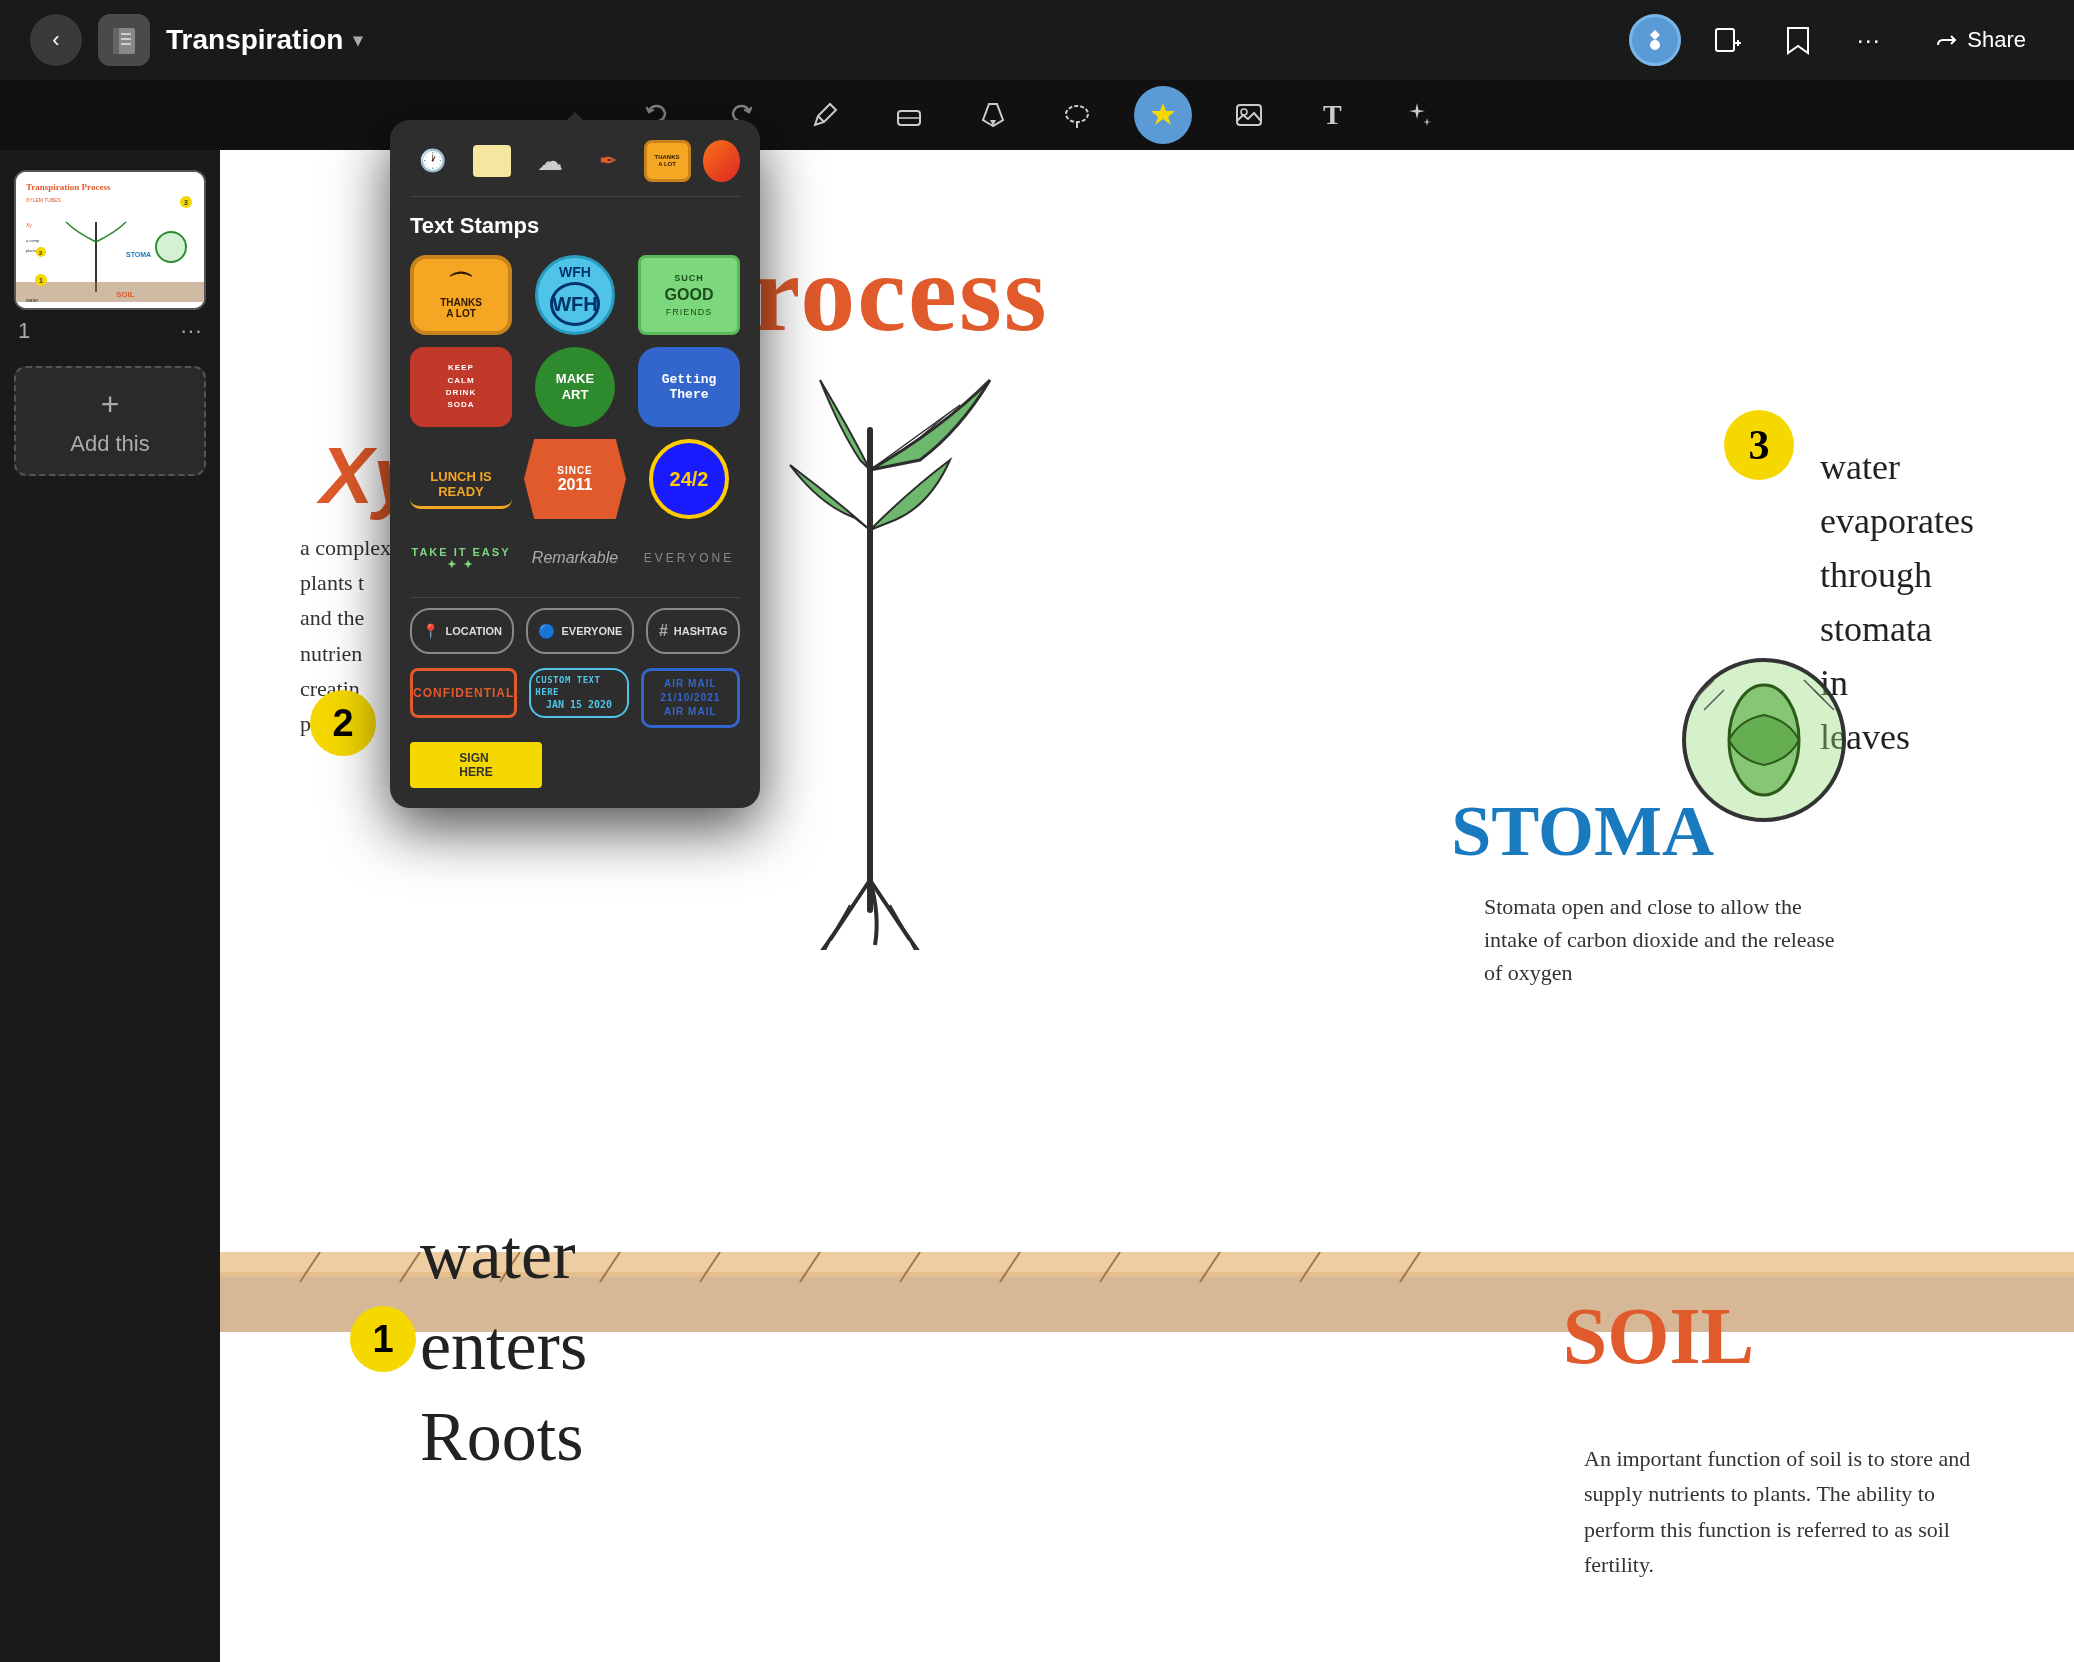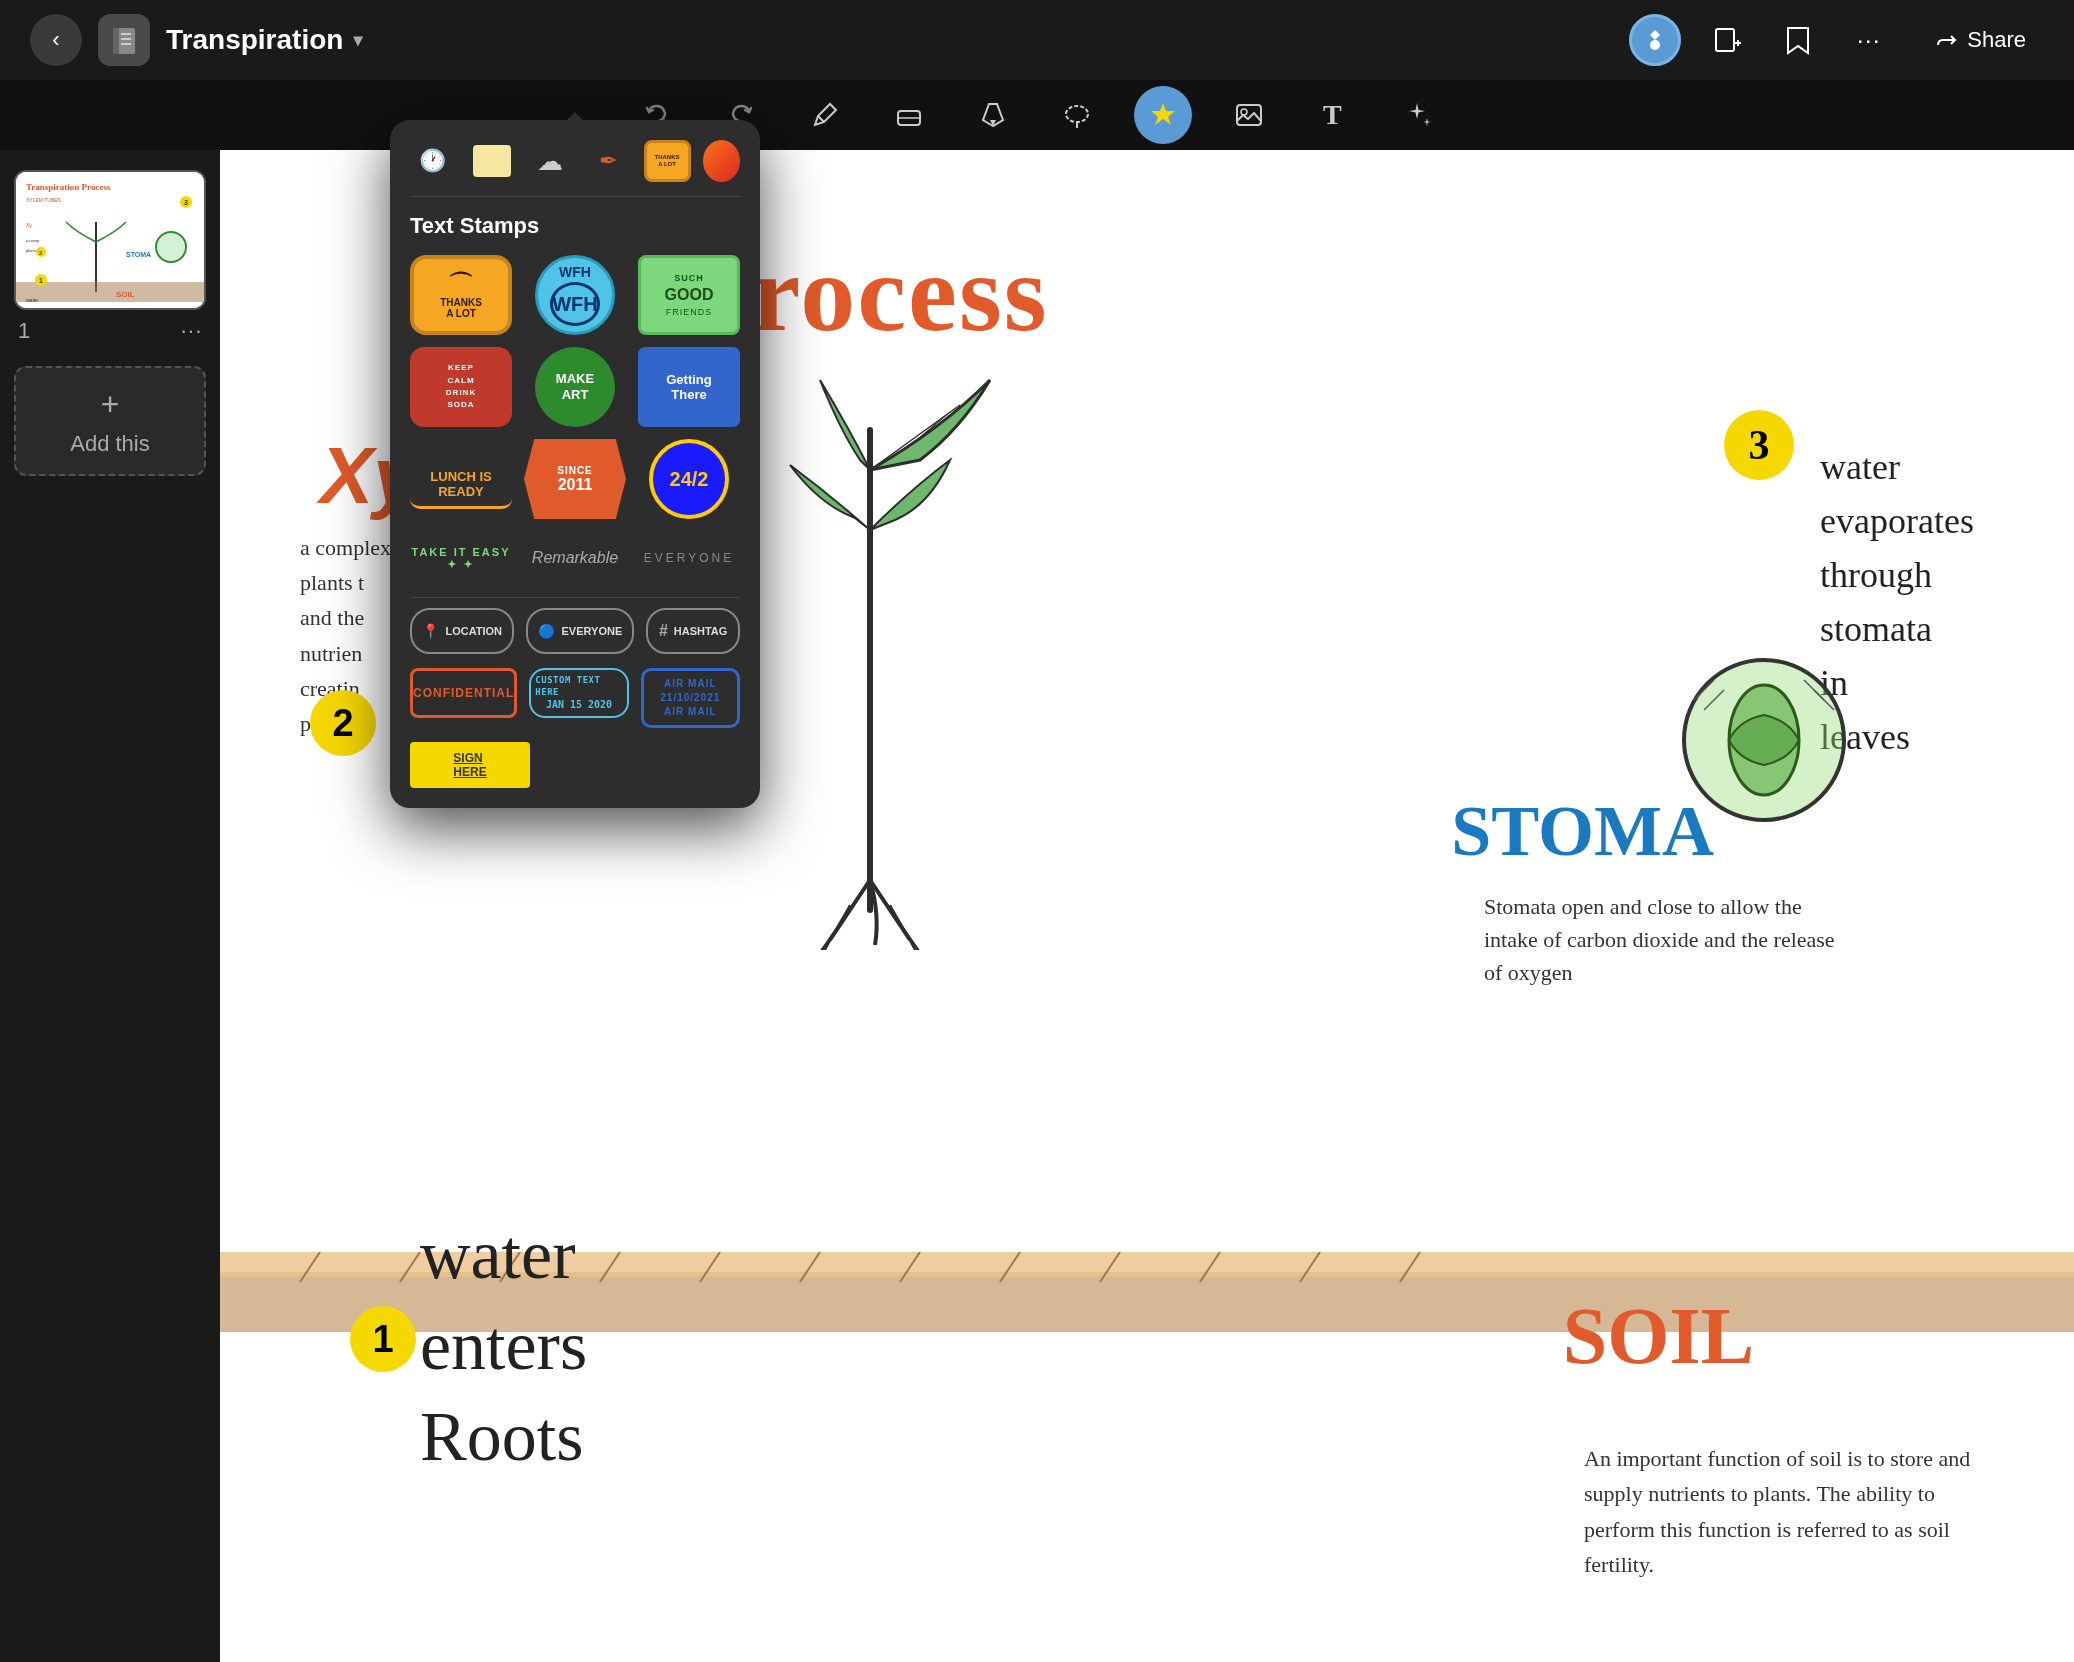--- a/index.html
+++ b/index.html
@@ -447,24 +447,25 @@
     .s-make-art {
       background: #2d8a2d;
       border-radius: 50% 50% 50% 50% / 60% 60% 40% 40%;
       color: white;
       font-size: 13px;
       flex-direction: column;
     }
 
     .s-getting-there {
       background: #3366cc;
-      border-radius: 7px;
+      border-radius: 20px;
       color: white;
       font-size: 13px;
       font-weight: 700;
+      font-family: Liberation Mono, monospace;
     }
 
     .s-lunch-ready {
       color: #f5a623;
       font-size: 14px;
       flex-direction: column;
       text-transform: uppercase;
       border-bottom: 3px solid #f5a623;
       background: transparent;
       height: 70px;
@@ -955,16 +956,16 @@
       <div style="font-size:10px;color:#4fc3e8;font-weight:bold;font-family:monospace;">JAN 15 2020</div>
     </div>
     <div class="s-air-mail">
       <div>AIR MAIL</div>
       <div>21/10/2021</div>
       <div>AIR MAIL</div>
     </div>
   </div>
 
   <div style="margin-top:10px;">
-    <div class="s-sign-here" style="width:120px;text-decoration:underline;">SIGN<br>HERE</div>
+    <div class="s-sign-here" style="width:132px;">SIGN<br>HERE</div>
   </div>
 
 </div>
 
 </body></html>

